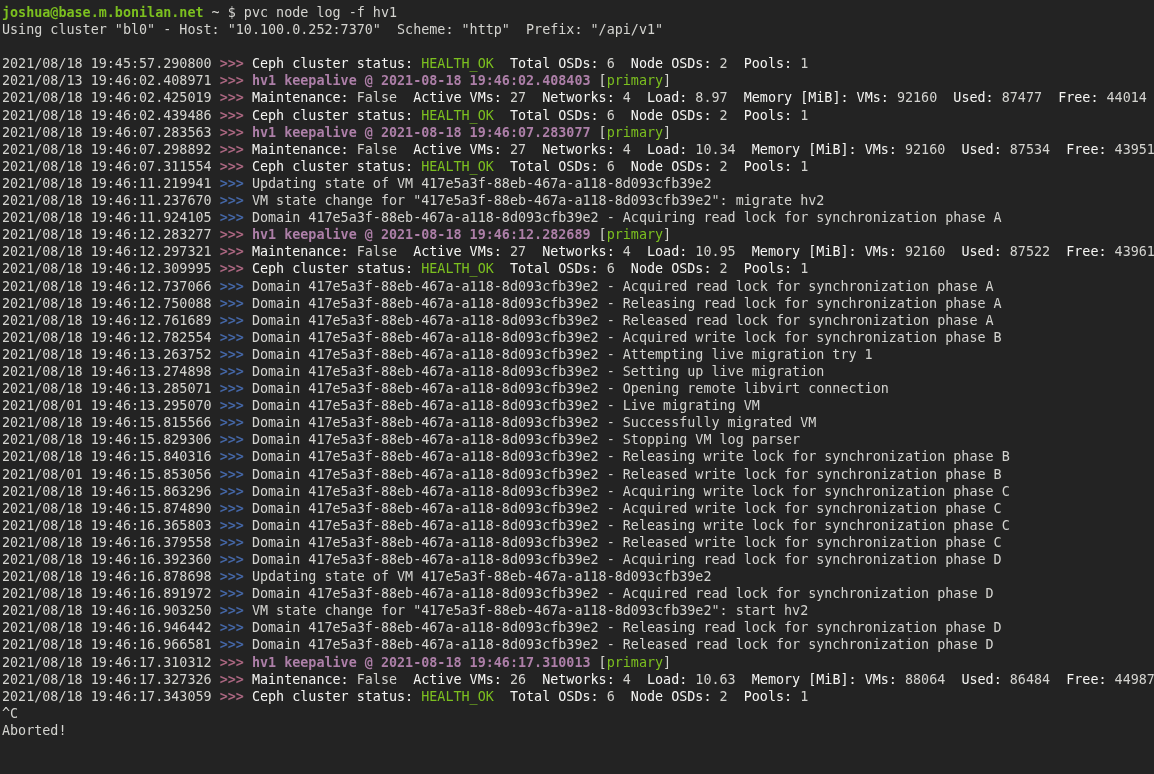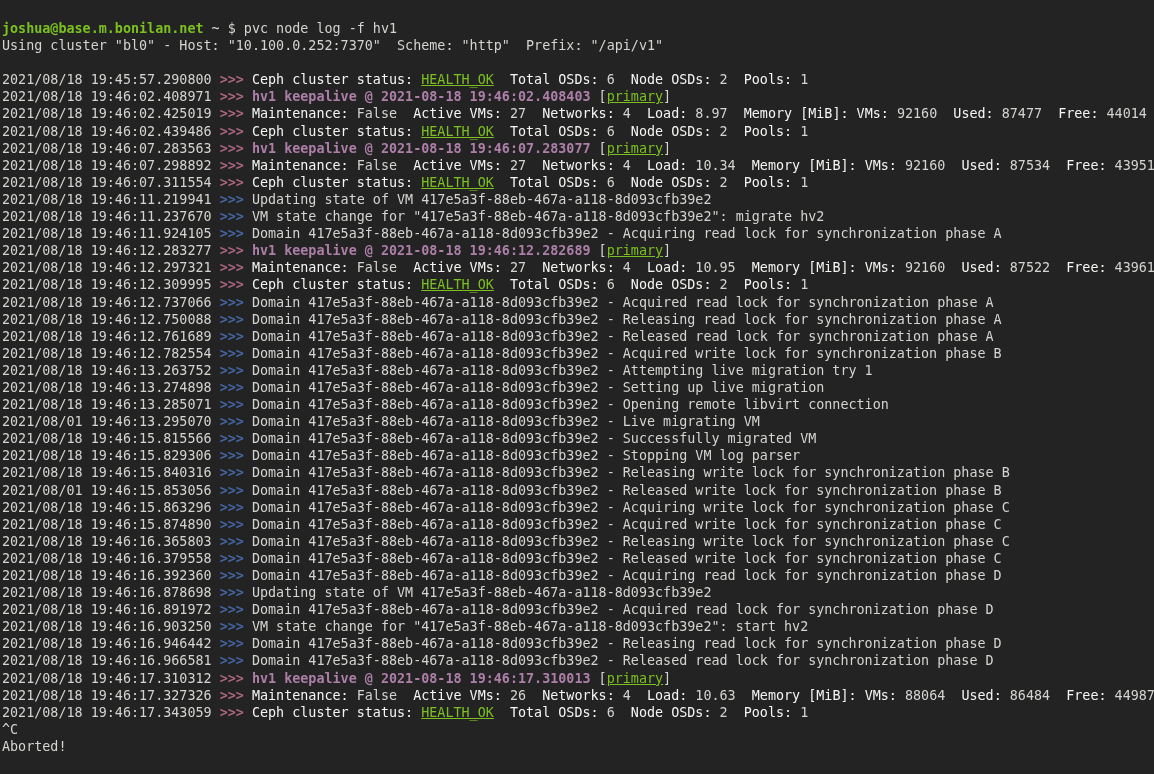--- a/index.html
+++ b/index.html
@@ -19,45 +19,45 @@
     height: 774px;
     overflow: hidden;
     font-family: "DejaVu Sans Mono", "Liberation Mono", monospace;
     font-size: 13.4px;
     line-height: var(--lh);
     color: var(--plain);
   }
   .terminal {
     width: 100%;
     height: 100%;
-    padding: 20px 0 0 2px;
+    padding: 4px 0 0 2px;
     overflow: hidden;
   }
   .line {
     white-space: pre;
     min-height: var(--lh);
   }
   .t-plain   { color: var(--plain); }
   .t-bold    { color: var(--bold); font-weight: normal; }
-  .t-green   { color: var(--green); text-decoration: underline; }
+  .t-green   { color: var(--green); }
   .t-green-b { color: var(--green); font-weight: bold; }
   .t-magenta { color: var(--magenta); font-weight: bold; }
   .arrow-t   { color: var(--arrow-t); font-weight: bold; }
   .arrow-i   { color: var(--arrow-i); font-weight: bold; }
 </style>
 </head>
 <body>
 
 <div class="terminal">
   <div class="line"><span class="t-green-b">joshua@base.m.bonilan.net</span><span class="t-plain"> ~ $ </span><span class="t-plain">pvc node log -f hv1</span></div>
   <div class="line t-plain">Using cluster "bl0" - Host: "10.100.0.252:7370"  Scheme: "http"  Prefix: "/api/v1"</div>
   <div class="line"></div>
   <div id="log-lines">
       <div class="line"><span class="t-plain">2021/08/18 19:45:57.290800 </span><span class="arrow-t">&gt;&gt;&gt; </span><span class="t-bold">Ceph cluster status:</span><span class="t-plain"> </span><span class="t-green">HEALTH_OK</span><span class="t-plain">  </span><span class="t-bold">Total OSDs:</span><span class="t-plain"> 6  </span><span class="t-bold">Node OSDs:</span><span class="t-plain"> 2  </span><span class="t-bold">Pools:</span><span class="t-plain"> 1</span></div>
-      <div class="line"><span class="t-plain">2021/08/18 19:46:02.408971 </span><span class="arrow-t">&gt;&gt;&gt; </span><span class="t-magenta">hv1 keepalive @ 2021-08-18 19:46:02.408403</span><span class="t-plain"> [</span><span class="t-green">primary</span><span class="t-plain">]</span></div>
+      <div class="line"><span class="t-plain">2021/08/13 19:46:02.408971 </span><span class="arrow-t">&gt;&gt;&gt; </span><span class="t-magenta">hv1 keepalive @ 2021-08-18 19:46:02.408403</span><span class="t-plain"> [</span><span class="t-green">primary</span><span class="t-plain">]</span></div>
       <div class="line"><span class="t-plain">2021/08/18 19:46:02.425019 </span><span class="arrow-t">&gt;&gt;&gt; </span><span class="t-bold">Maintenance:</span><span class="t-plain"> False  </span><span class="t-bold">Active VMs:</span><span class="t-plain"> 27  </span><span class="t-bold">Networks:</span><span class="t-plain"> 4  </span><span class="t-bold">Load:</span><span class="t-plain"> 8.97  </span><span class="t-bold">Memory [MiB]:</span><span class="t-plain"> </span><span class="t-bold">VMs:</span><span class="t-plain"> 92160  </span><span class="t-bold">Used:</span><span class="t-plain"> 87477  </span><span class="t-bold">Free:</span><span class="t-plain"> 44014</span></div>
       <div class="line"><span class="t-plain">2021/08/18 19:46:02.439486 </span><span class="arrow-t">&gt;&gt;&gt; </span><span class="t-bold">Ceph cluster status:</span><span class="t-plain"> </span><span class="t-green">HEALTH_OK</span><span class="t-plain">  </span><span class="t-bold">Total OSDs:</span><span class="t-plain"> 6  </span><span class="t-bold">Node OSDs:</span><span class="t-plain"> 2  </span><span class="t-bold">Pools:</span><span class="t-plain"> 1</span></div>
       <div class="line"><span class="t-plain">2021/08/18 19:46:07.283563 </span><span class="arrow-t">&gt;&gt;&gt; </span><span class="t-magenta">hv1 keepalive @ 2021-08-18 19:46:07.283077</span><span class="t-plain"> [</span><span class="t-green">primary</span><span class="t-plain">]</span></div>
       <div class="line"><span class="t-plain">2021/08/18 19:46:07.298892 </span><span class="arrow-t">&gt;&gt;&gt; </span><span class="t-bold">Maintenance:</span><span class="t-plain"> False  </span><span class="t-bold">Active VMs:</span><span class="t-plain"> 27  </span><span class="t-bold">Networks:</span><span class="t-plain"> 4  </span><span class="t-bold">Load:</span><span class="t-plain"> 10.34  </span><span class="t-bold">Memory [MiB]:</span><span class="t-plain"> </span><span class="t-bold">VMs:</span><span class="t-plain"> 92160  </span><span class="t-bold">Used:</span><span class="t-plain"> 87534  </span><span class="t-bold">Free:</span><span class="t-plain"> 43951</span></div>
       <div class="line"><span class="t-plain">2021/08/18 19:46:07.311554 </span><span class="arrow-t">&gt;&gt;&gt; </span><span class="t-bold">Ceph cluster status:</span><span class="t-plain"> </span><span class="t-green">HEALTH_OK</span><span class="t-plain">  </span><span class="t-bold">Total OSDs:</span><span class="t-plain"> 6  </span><span class="t-bold">Node OSDs:</span><span class="t-plain"> 2  </span><span class="t-bold">Pools:</span><span class="t-plain"> 1</span></div>
       <div class="line"><span class="t-plain">2021/08/18 19:46:11.219941 </span><span class="arrow-i">&gt;&gt;&gt; </span><span class="t-plain">Updating state of VM 417e5a3f-88eb-467a-a118-8d093cfb39e2</span></div>
       <div class="line"><span class="t-plain">2021/08/18 19:46:11.237670 </span><span class="arrow-i">&gt;&gt;&gt; </span><span class="t-plain">VM state change for "417e5a3f-88eb-467a-a118-8d093cfb39e2": migrate hv2</span></div>
       <div class="line"><span class="t-plain">2021/08/18 19:46:11.924105 </span><span class="arrow-i">&gt;&gt;&gt; </span><span class="t-plain">Domain 417e5a3f-88eb-467a-a118-8d093cfb39e2 - Acquiring read lock for synchronization phase A</span></div>
       <div class="line"><span class="t-plain">2021/08/18 19:46:12.283277 </span><span class="arrow-t">&gt;&gt;&gt; </span><span class="t-magenta">hv1 keepalive @ 2021-08-18 19:46:12.282689</span><span class="t-plain"> [</span><span class="t-green">primary</span><span class="t-plain">]</span></div>
       <div class="line"><span class="t-plain">2021/08/18 19:46:12.297321 </span><span class="arrow-t">&gt;&gt;&gt; </span><span class="t-bold">Maintenance:</span><span class="t-plain"> False  </span><span class="t-bold">Active VMs:</span><span class="t-plain"> 27  </span><span class="t-bold">Networks:</span><span class="t-plain"> 4  </span><span class="t-bold">Load:</span><span class="t-plain"> 10.95  </span><span class="t-bold">Memory [MiB]:</span><span class="t-plain"> </span><span class="t-bold">VMs:</span><span class="t-plain"> 92160  </span><span class="t-bold">Used:</span><span class="t-plain"> 87522  </span><span class="t-bold">Free:</span><span class="t-plain"> 43961</span></div>

